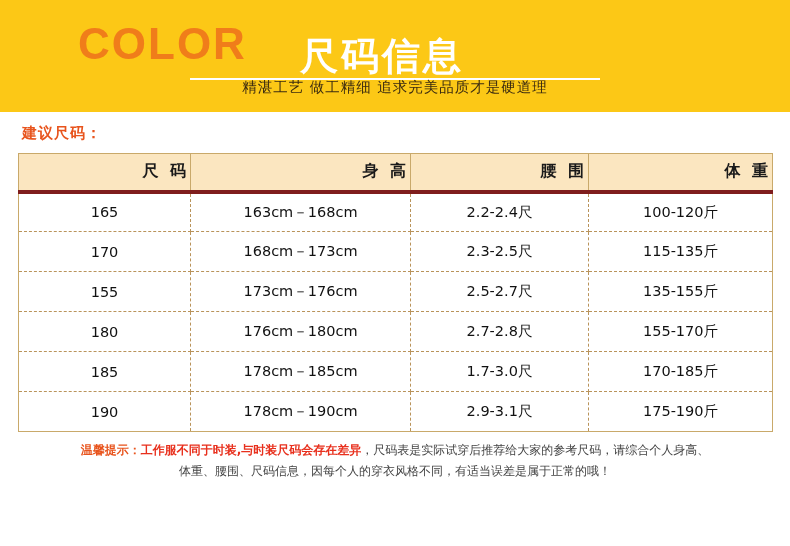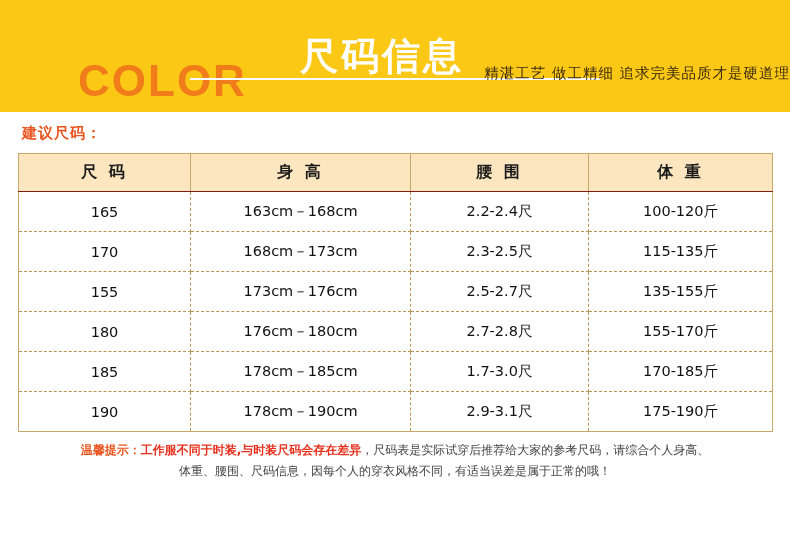--- a/index.html
+++ b/index.html
@@ -36,21 +36,20 @@
   .color-word {
     position: absolute;
     left: 78px;
     top: 14px;
     font-size: 44px;
     font-weight: bold;
     letter-spacing: 2px;
     color: #f07d1a;
     font-family: "Liberation Sans", sans-serif;
     line-height: 1;
-    margin-top: 37px;
   }
   .cn-title {
     position: absolute;
     left: 300px;
     top: 24px;
     font-size: 38px;
     font-weight: bold;
     color: #ffffff;
     letter-spacing: 3px;
     line-height: 1.3;
@@ -60,23 +59,23 @@
     position: absolute;
     left: 190px;
     top: 70px;
     width: 410px;
     height: 2px;
     background: #ffffff;
   }
   .banner-sub {
     position: absolute;
     left: 0;
-    top: 64px;
-    width: 790px;
-    text-align: right;
+    top: 78px;
+    width: 790px;
+    text-align: center;
     font-size: 14.5px;
     color: #3b2b10;
     letter-spacing: 1px;
     font-family: "DejaVu Sans", sans-serif;
   }
 
   
   .content {
     position: relative;
     width: 790px;
@@ -108,21 +107,22 @@
     font-family: "DejaVu Sans", sans-serif;
   }
   table.size-table thead th {
     background: #fbe6c0;
     height: 38px;
     font-size: 16px;
     font-weight: bold;
     color: #1a1a1a;
     letter-spacing: 3px;
     border-right: 1px solid #c9a96a;
-    border-bottom: 1px solid #7f1d1d;
+    border-bottom: 4px solid #7f1d1d;
+    text-align: right;
   }
   table.size-table thead th:last-child { border-right: none; }
   table.size-table tbody td {
     height: 40px;
     font-size: 14.5px;
     color: #111111;
     border-right: 1px dashed #b9935a;
     border-bottom: 1px dashed #b9935a;
     background: #ffffff;
   }

